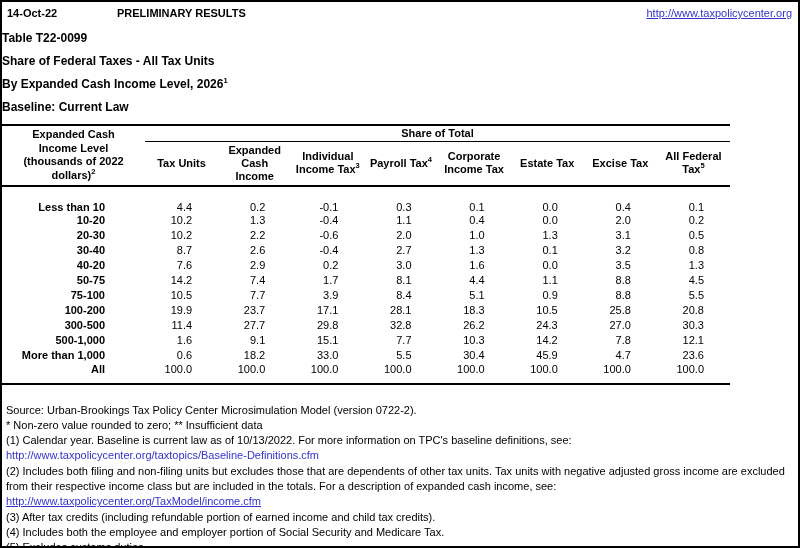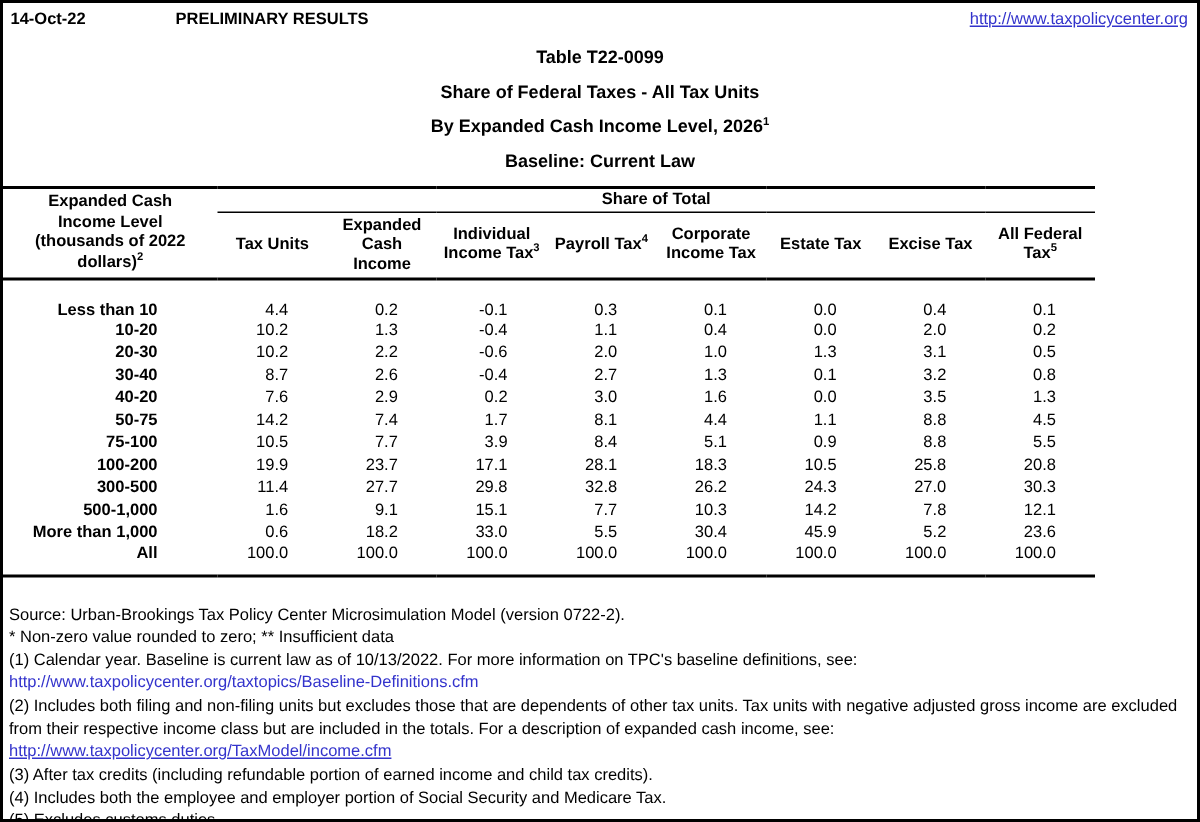--- a/index.html
+++ b/index.html
@@ -11,21 +11,21 @@
     font-family:"Liberation Sans", sans-serif;
     color:#000;
     overflow:hidden;
   }
   
   .topbar { display:flex; align-items:center; padding:5px 6px 0 5px; font-size:11px; font-weight:bold; }
   .date-label { width:110px; }
   .spacer { flex:1; }
   .toplink { font-weight:normal; font-size:11px; color:#3333CC; text-decoration:underline; cursor:pointer; }
   
-  .titles { text-align:center; padding-top:13px; font-weight:bold; font-size:12px; }
+  .titles { text-align:left; padding-top:13px; font-weight:bold; font-size:12px; }
   .titles .t { margin-bottom:10px; line-height:13px; }
   sup { font-size:7.5px; vertical-align:super; line-height:0; }
   
   table.datatable {
     width:728px; table-layout:fixed; border-collapse:collapse;
     border-top:2px solid #000; border-bottom:2px solid #000;
     margin-top:4px;
   }
   col.c-label { width:143px; }
   th.corner {
@@ -238,21 +238,21 @@
           <td class="num">12.1</td>
         </tr>
         <tr>
           <td class="rowlabel">More than 1,000</td>
           <td class="num">0.6</td>
           <td class="num">18.2</td>
           <td class="num">33.0</td>
           <td class="num">5.5</td>
           <td class="num">30.4</td>
           <td class="num">45.9</td>
-          <td class="num">5.2</td>
+          <td class="num">4.7</td>
           <td class="num">23.6</td>
         </tr>
         <tr>
           <td class="rowlabel">All</td>
           <td class="num">100.0</td>
           <td class="num">100.0</td>
           <td class="num">100.0</td>
           <td class="num">100.0</td>
           <td class="num">100.0</td>
           <td class="num">100.0</td>

